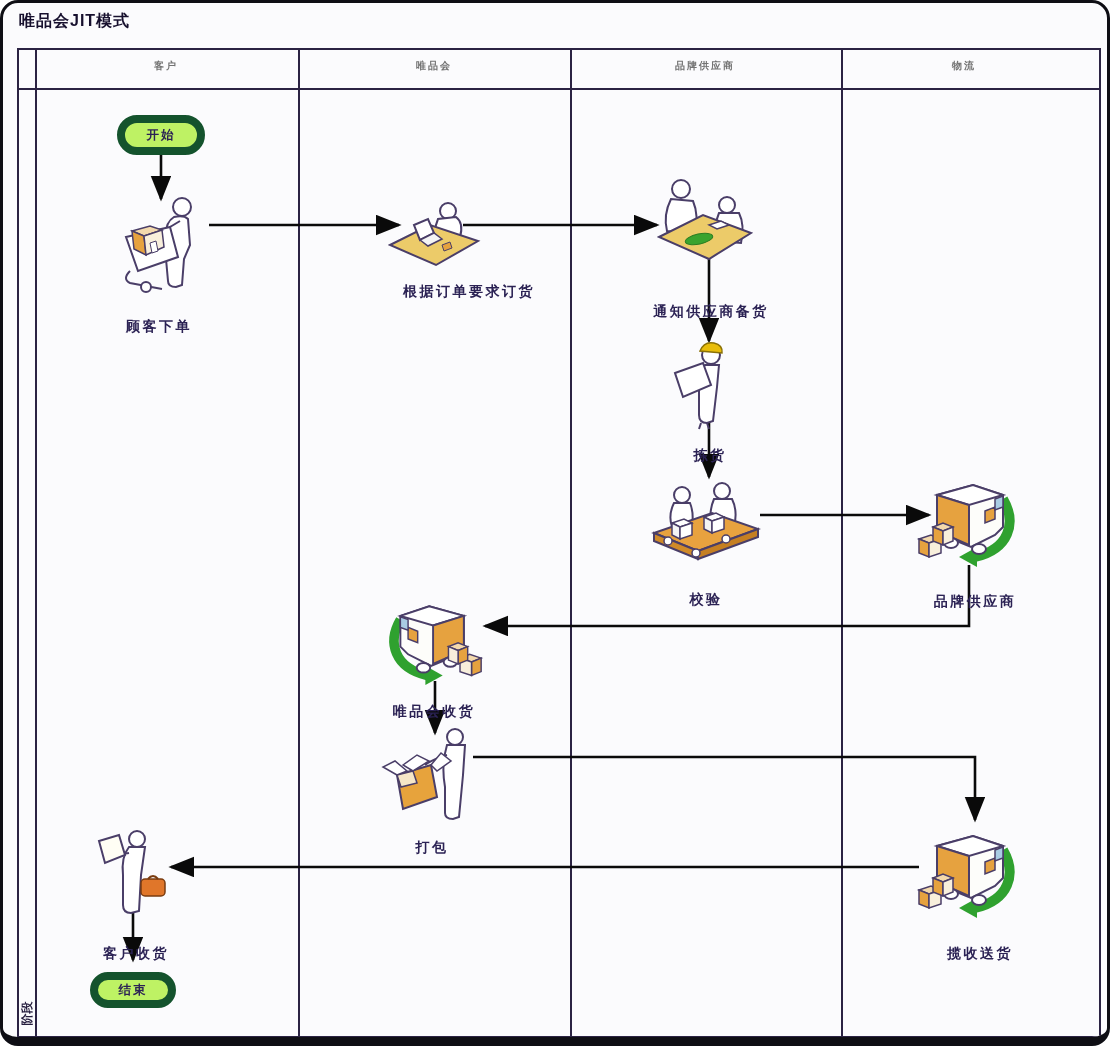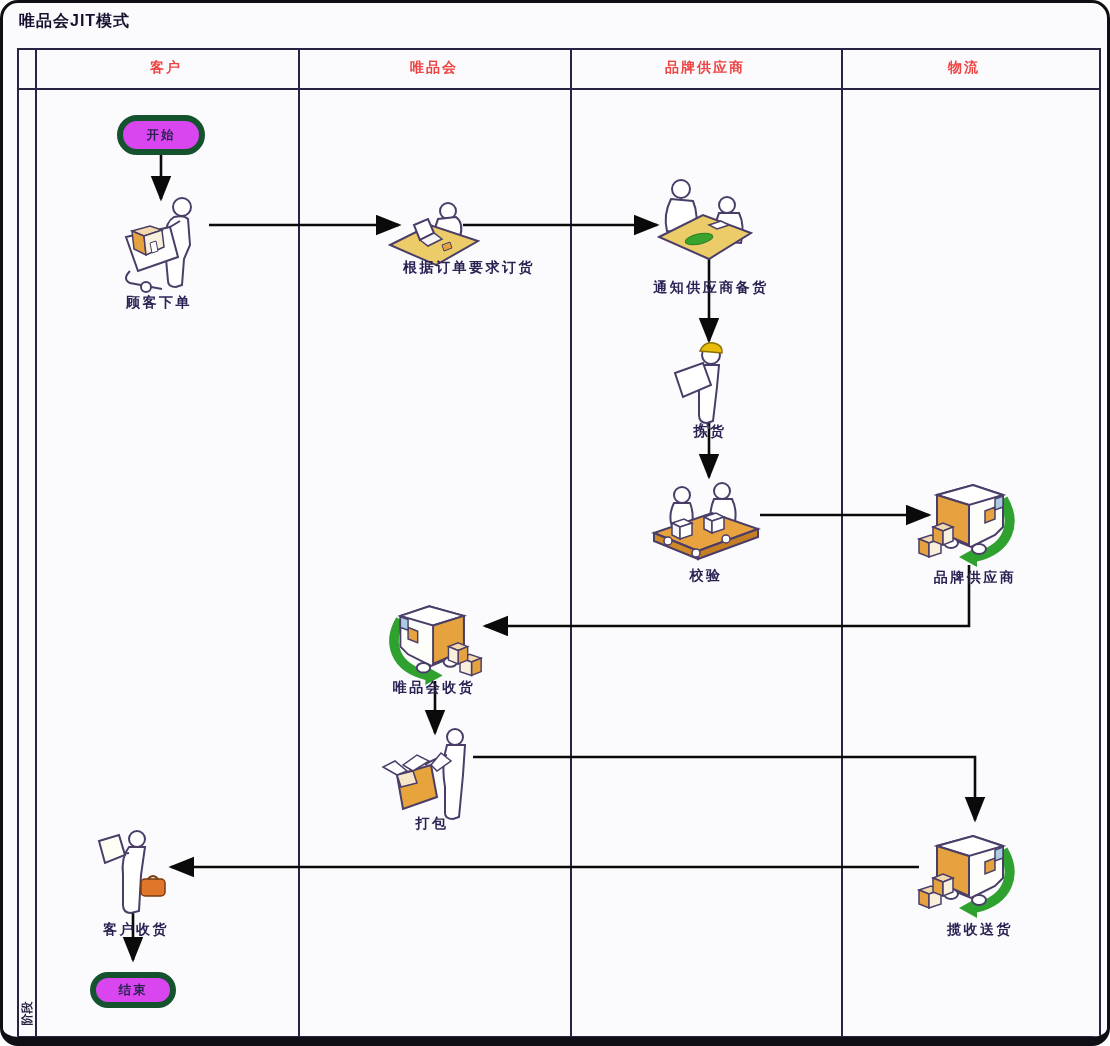--- a/index.html
+++ b/index.html
@@ -16,35 +16,35 @@
   .chart-frame{
     position:absolute;left:14px;top:45px;width:1084px;height:990px;
     border:2px solid #2b2343;box-sizing:border-box;background:transparent;
   }
   .hline{position:absolute;left:14px;top:85px;width:1084px;height:0;border-top:2px solid #2b2343;}
   .vline{position:absolute;top:45px;height:990px;width:0;border-left:2px solid #2b2343;}
   .v-band{left:32px;}
   .v1{left:295px;} .v2{left:567px;} .v3{left:838px;}
   .lane-header{
     position:absolute;top:56px;transform:translateX(-50%);
-    font-size:14px;font-weight:700;color:#ef4444;letter-spacing:2px;white-space:nowrap;
+    font-size:10px;font-weight:700;color:#737373;letter-spacing:2px;white-space:nowrap;
   }
   .phase-label{
     position:absolute;left:7px;top:1002px;width:34px;text-align:center;
     transform:rotate(-90deg);font-size:12px;font-weight:700;color:#241c3d;white-space:nowrap;
   }
   .terminator{
-    position:absolute;box-sizing:border-box;background:#d946ef;
-    border:6px solid #14532d;border-radius:20px;
+    position:absolute;box-sizing:border-box;background:#bef264;
+    border:8px solid #14532d;border-radius:20px;
     display:flex;align-items:center;justify-content:center;
     font-size:12.5px;font-weight:600;color:#2b2254;letter-spacing:2px;
   }
   .node-label{
     position:absolute;transform:translateX(-50%);white-space:nowrap;
-    font-size:14px;font-weight:600;color:#2b2254;letter-spacing:2.5px;
+    font-size:14px;font-weight:600;color:#2b2254;letter-spacing:2.5px;margin-top:24px;
   }
   .icon{position:absolute;}
   .mirror{transform:scaleX(-1);}
   .connectors{position:absolute;left:0;top:0;}
   .connectors path.c{stroke:#0a0a0a;stroke-width:2.6;fill:none;marker-end:url(#ah);}
 </style>
 </head>
 <body>
 
 <div id="stage">

